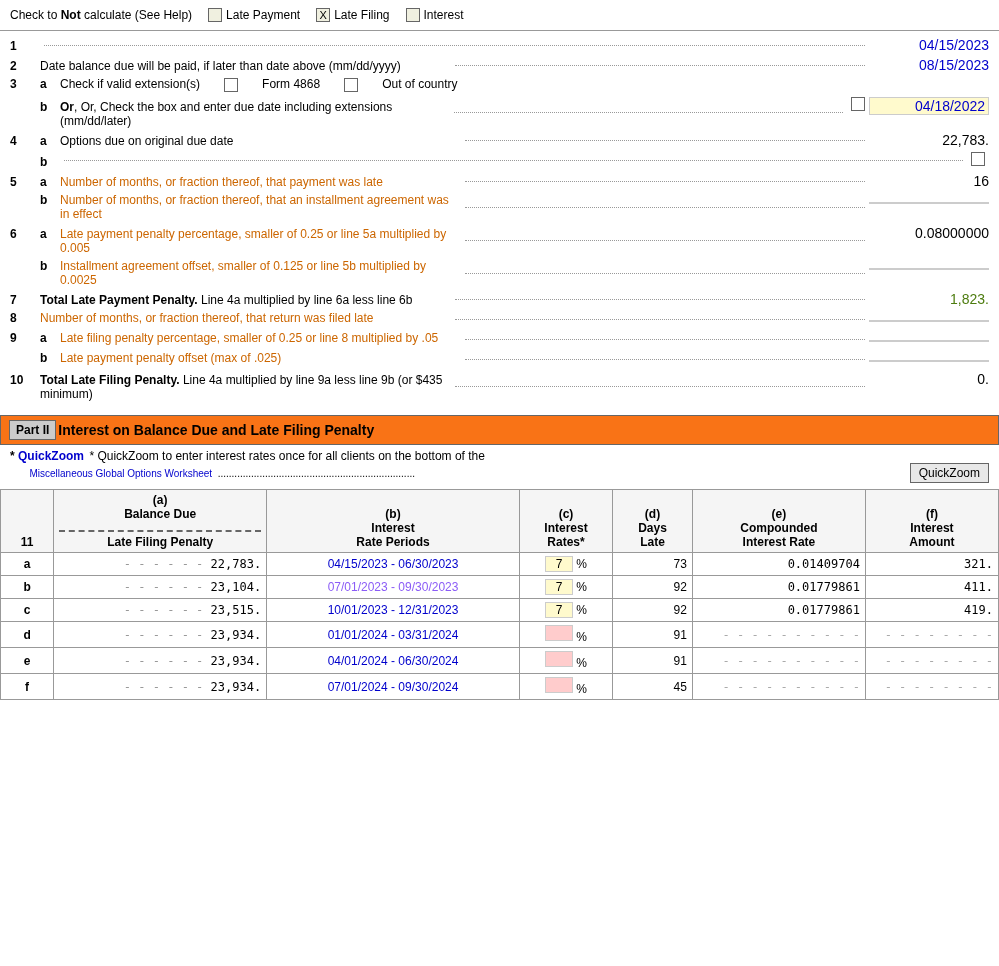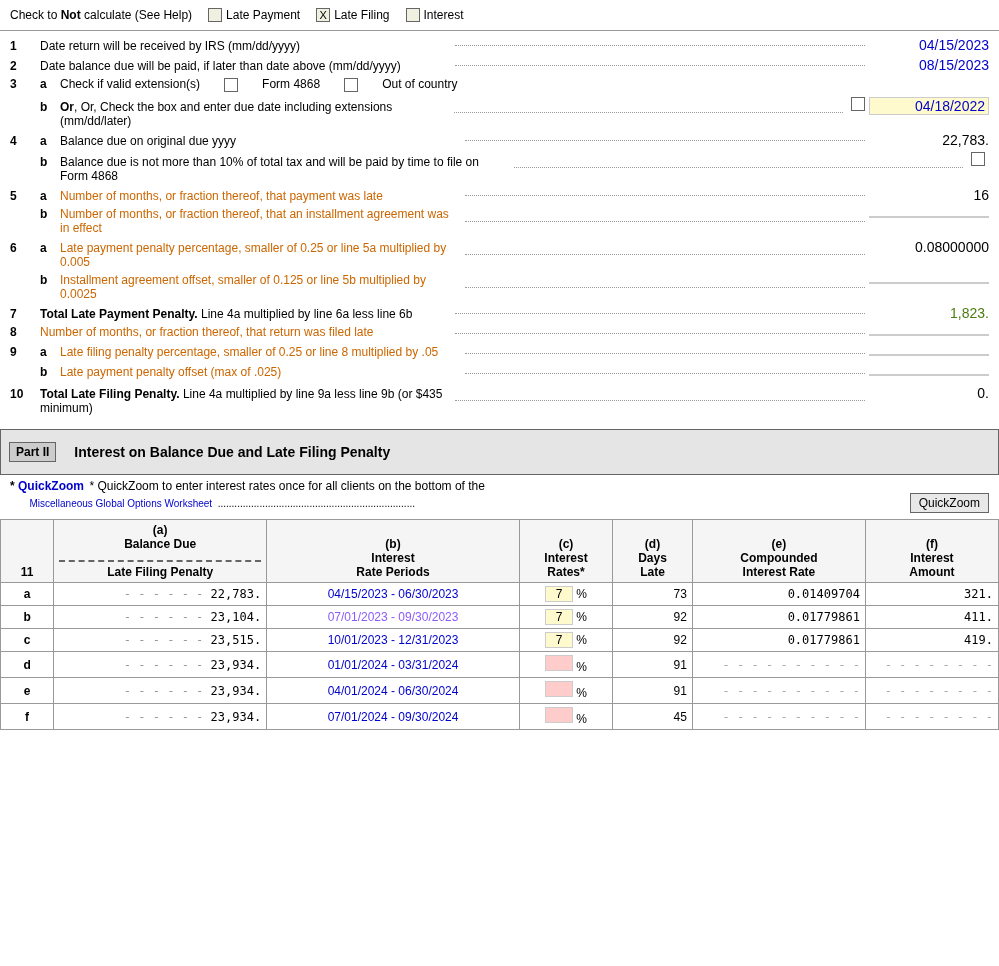--- a/index.html
+++ b/index.html
@@ -83,25 +83,25 @@
       width: 14px; height: 14px;
       border: 1px solid #666;
       display: inline-block;
       margin: 0 4px;
       vertical-align: middle;
     }
 
     .part2-header {
       display: flex;
       align-items: center;
-      background: #e5e5e5;
-      padding: 12px 8px;
+      background: #f97316;
+      padding: 4px 8px;
       margin-top: 8px;
       border: 1px solid #666;
-      gap: 18px;
+      gap: 2px;
     }
     .part2-label {
       font-weight: bold;
       font-size: 12px;
       background: #ccc;
       padding: 2px 6px;
       border: 1px solid #666;
     }
     .part2-title {
       font-size: 14px;
@@ -168,21 +168,20 @@
   <div class="checkbox-item">
     <div class="checkbox-box"></div>
     <span>Interest</span>
   </div>
 </div>
 
 <div class="form-section">
 
   <div class="form-row">
     <span class="line-num">1</span>
-    <span class="line-label">Date return will be received by IRS (mm/dd/yyyy)</span>
     <span class="dotted-line"></span>
     <span class="line-value blue-val">04/15/2023</span>
   </div>
 
   <div class="form-row">
     <span class="line-num">2</span>
     <span class="line-label">Date balance due will be paid, if later than date above (mm/dd/yyyy)</span>
     <span class="dotted-line"></span>
     <span class="line-value blue-val">08/15/2023</span>
   </div>
@@ -210,29 +209,28 @@
       <strong>Or</strong>, <span>Or, Check the box and enter due date including extensions (mm/dd/later)</span>
     </span>
     <span class="dotted-line"></span>
     <span class="inline-box"></span>
     <span class="line-value blue-val" style="background:#fffacd; border:1px solid #ccc; padding:0 3px;">04/18/2022</span>
   </div>
 
   <div class="form-row">
     <span class="line-num">4</span>
     <span class="sub-label">a</span>
-    <span class="line-label">Balance due on original due yyyy</span>
+    <span class="line-label">Options due on original due date</span>
     <span class="dotted-line"></span>
     <span class="line-value">22,783.</span>
   </div>
 
   <div class="form-row">
     <span class="line-num"></span>
     <span class="sub-label">b</span>
-    <span class="line-label">Balance due is not more than 10% of total tax and will be paid by time to file on Form 4868</span>
     <span class="dotted-line"></span>
     <span class="inline-box"></span>
   </div>
 
   <div class="form-row">
     <span class="line-num">5</span>
     <span class="sub-label">a</span>
     <span class="line-label orange">Number of months, or fraction thereof, that payment was late</span>
     <span class="dotted-line"></span>
     <span class="line-value">16</span>

